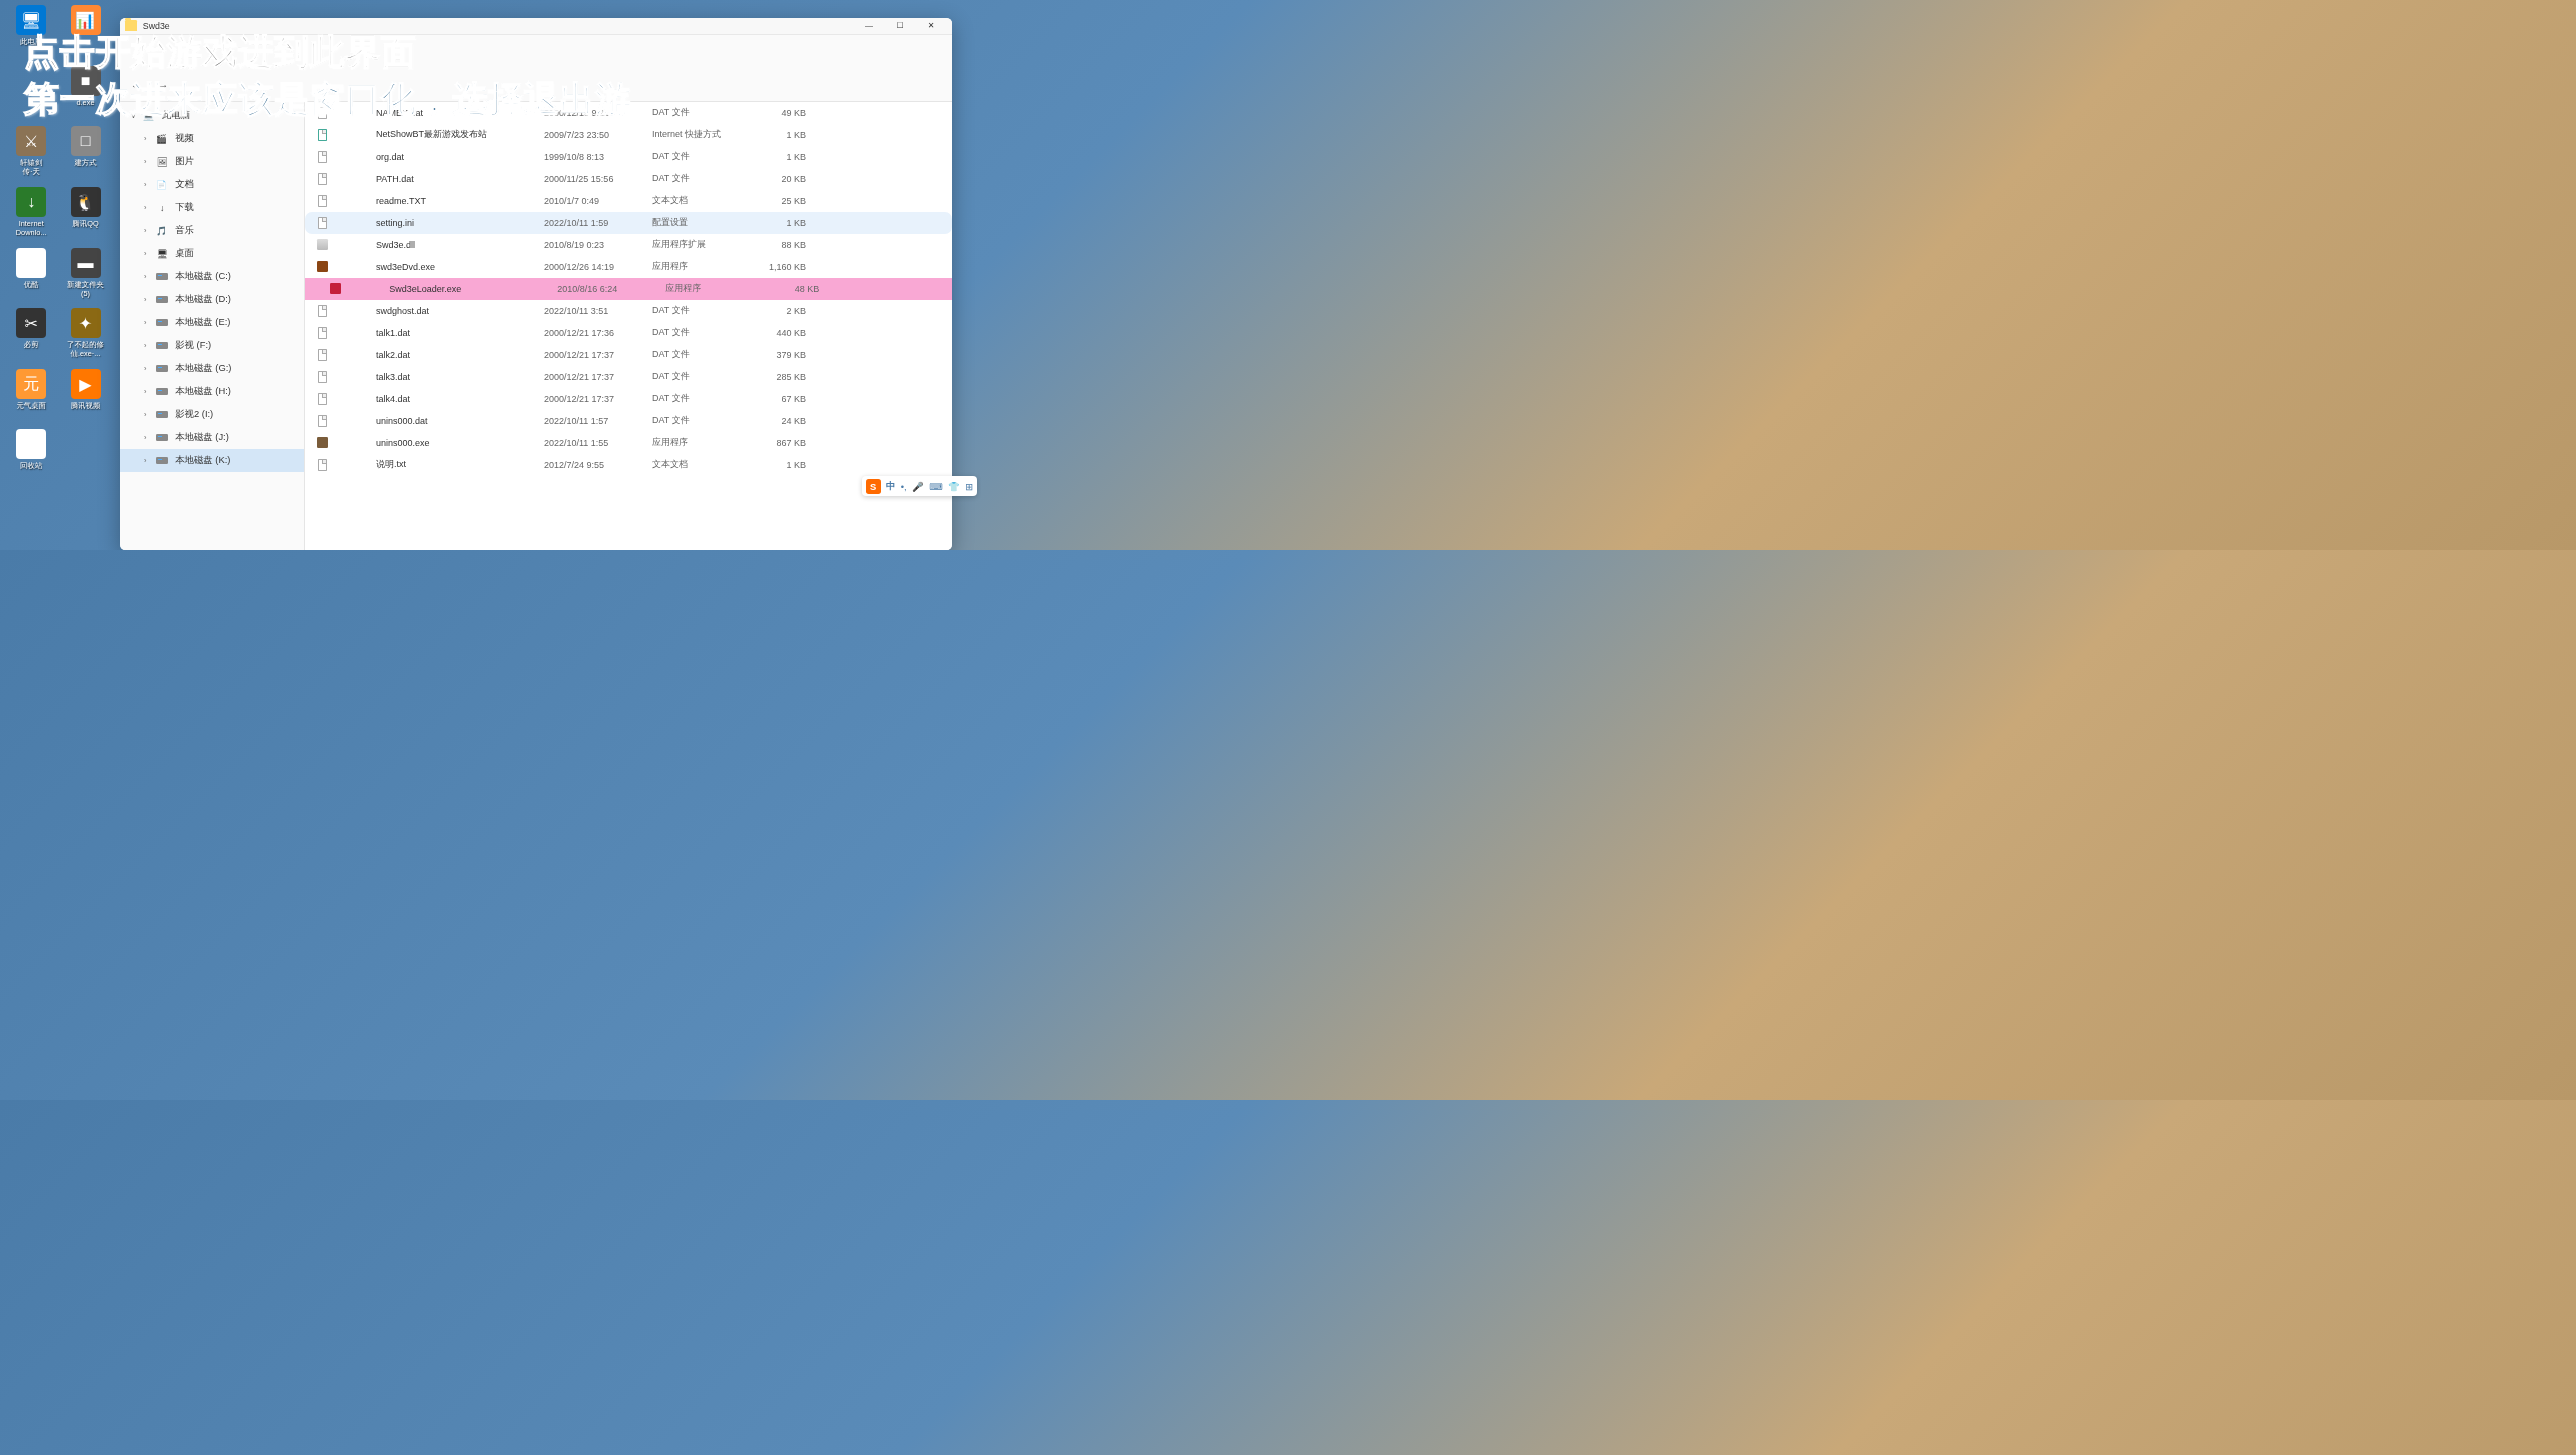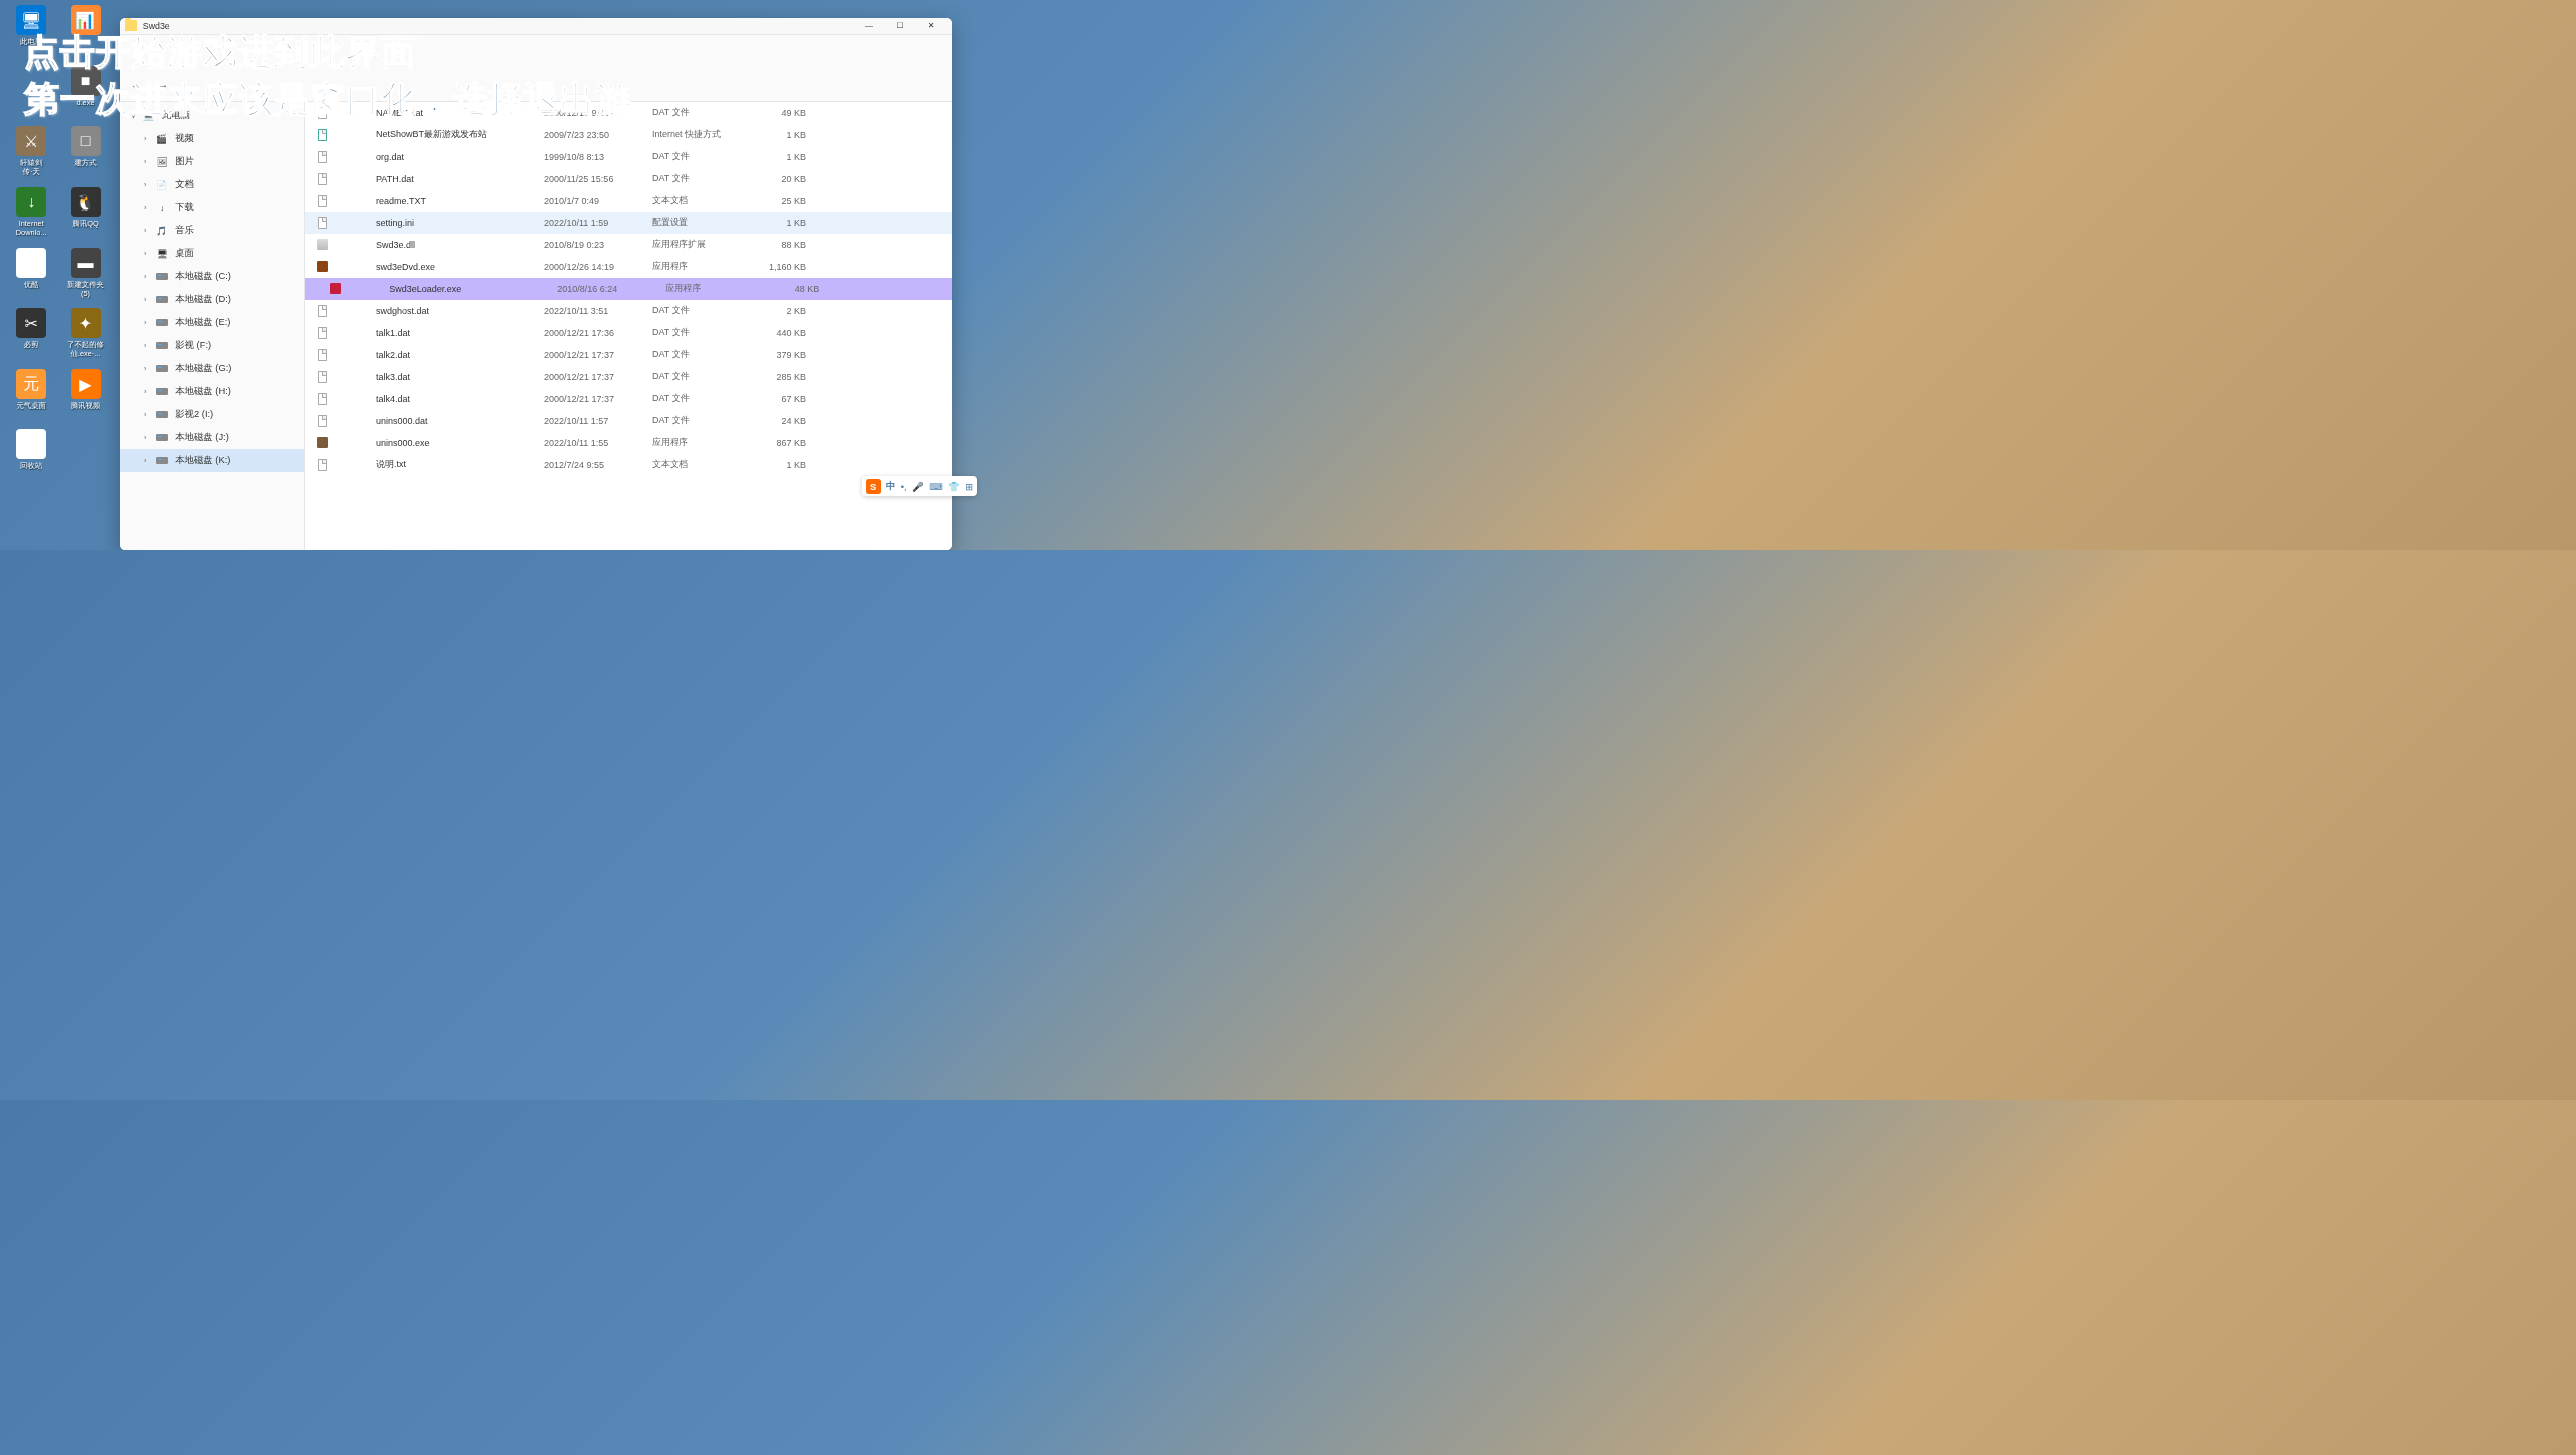--- a/index.html
+++ b/index.html
@@ -30,22 +30,22 @@
 .sidebar { width: 185px; background: #fafafa; border-right: 0.7px solid #e5e5e5; padding: 2.7px 0; overflow-y: auto; }
 .tree-item { display: flex; align-items: center; height: 23px; padding-left: 10.8px; cursor: pointer; font-size: 9.4px; color: #333; }
 .tree-item.selected { background: #d4e6f7; }
 .tree-item.child { padding-left: 24px; }
 .tree-chevron { width: 10.8px; font-size: 7.4px; color: #666; }
 .tree-icon { width: 15px; height: 12px; margin-right: 5.4px; display: flex; align-items: center; justify-content: center; font-size: 9.4px; }
 .tree-label { flex: 1; }
 
 .file-list { flex: 1; overflow-y: auto; background: #fff; }
 .file-row { display: flex; align-items: center; height: 22px; padding-left: 10.8px; cursor: pointer; font-size: 9px; color: #333; }
-.file-row.selected { background: #c4b5fd; padding-left: 24px; }
-.file-row.hover-state { background: #e8f2fc; }
+.file-row.selected { background: #f9a8d4; padding-left: 24px; }
+.file-row.hover-state { background: #e8f2fc; border-radius: 7px; }
 .file-icon { width: 13.5px; height: 13.5px; margin-right: 6.7px; display: flex; align-items: center; justify-content: center; flex-shrink: 0; }
 .col-name { width: 168px; margin-left: 40px; }
 .col-date { width: 108px; color: #666; }
 .col-type { width: 101px; color: #666; }
 .col-size { width: 61px; text-align: right; color: #666; padding-right: 8px; }
 
 .statusbar { height: 19px; border-top: 0.7px solid #e5e5e5; display: flex; align-items: center; padding: 0 8px; font-size: 8px; color: #555; background: #fafafa; }
 .statusbar .spacer { flex: 1; }
 .view-toggle { display: flex; gap: 1.3px; }
 .view-btn { width: 16px; height: 13.5px; border: 0.7px solid #ccc; display: flex; align-items: center; justify-content: center; cursor: pointer; font-size: 7.4px; }

